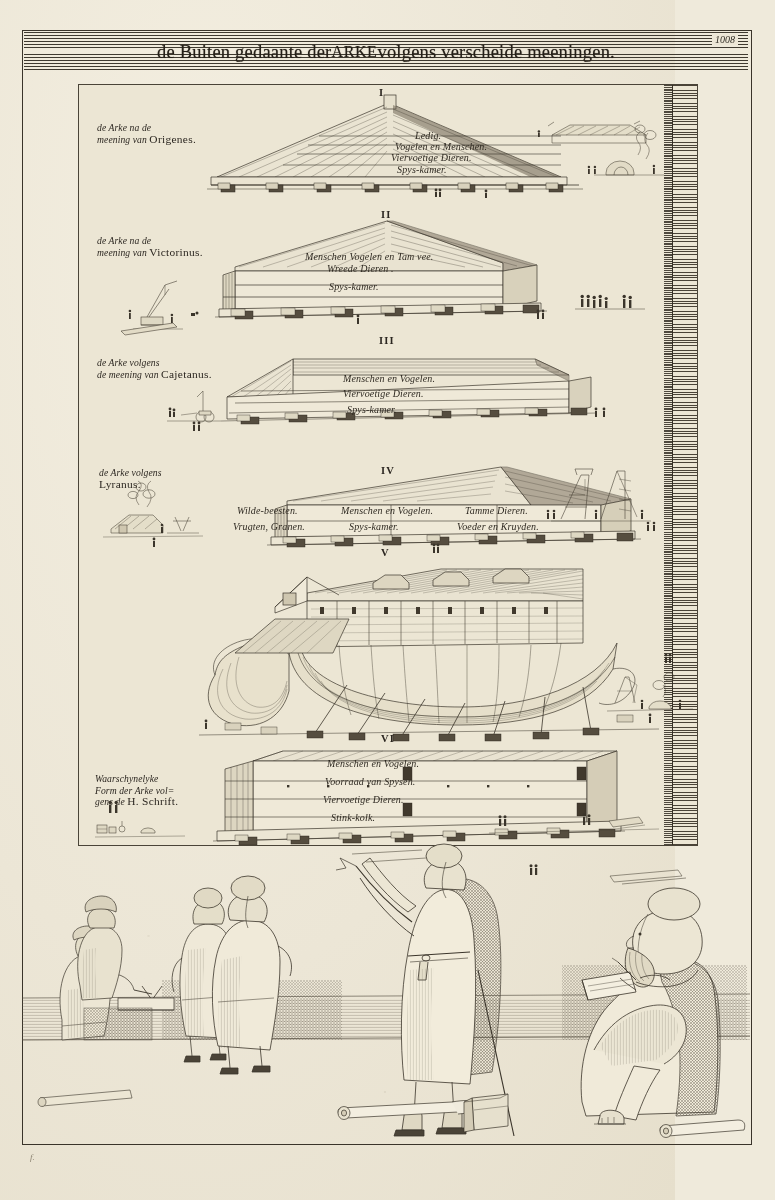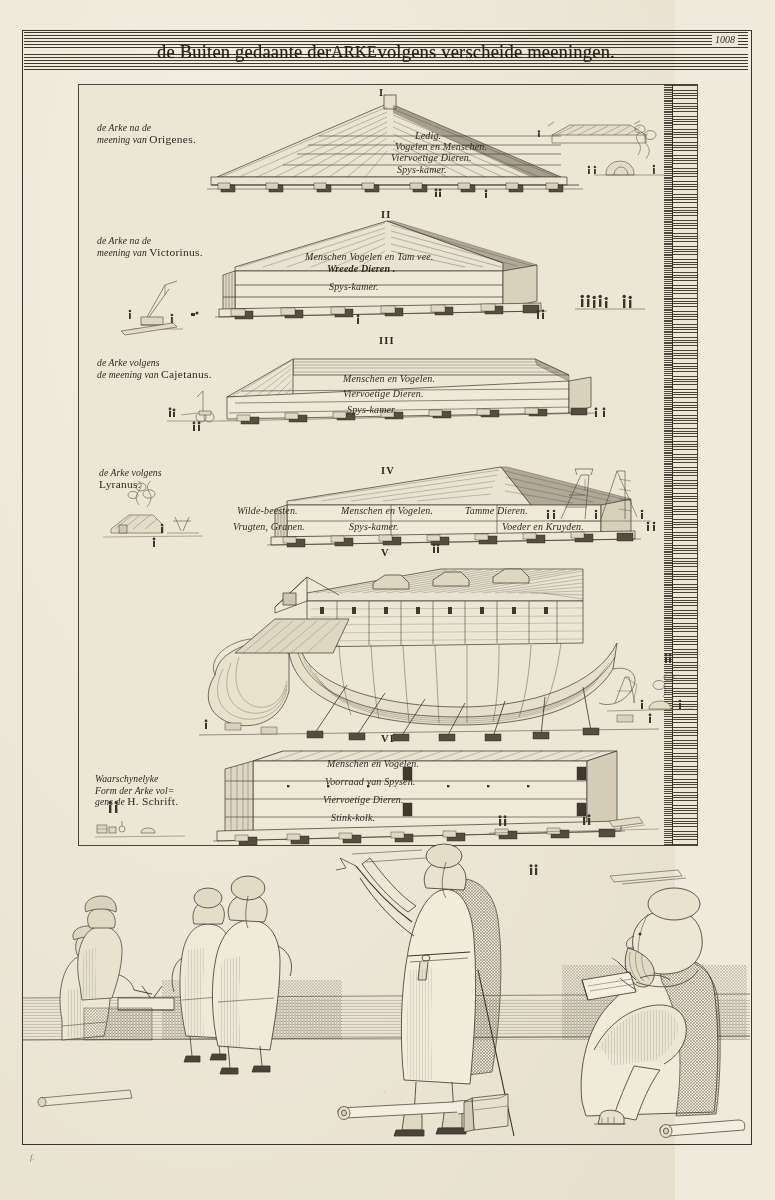--- a/index.html
+++ b/index.html
@@ -299,21 +299,21 @@
         <rect x="150" y="105" width="2" height="6"></rect>
           <circle cx="151" cy="103" r="1.4"></circle>
         <rect x="330" y="100" width="2" height="6"></rect>
           <circle cx="331" cy="98" r="1.4"></circle>
         <rect x="335" y="100" width="2" height="6"></rect>
           <circle cx="336" cy="98" r="1.4"></circle>
       </g>
     </svg>
 
     <div class="band-label" style="left:226px;top:166px;">Menschen Vogelen  en Tam vee.</div>
-    <div class="band-label" style="left:248px;top:178px;font-weight:bold;">Wreede Dieren .</div>
+    <div class="band-label" style="left:248px;top:178px;">Wreede Dieren .</div>
     <div class="band-label" style="left:250px;top:196px;">Spys-kamer.</div>
 
     <svg class="ink" style="left:46px;top:188px;" width="110" height="60">
       <g fill="none" stroke="#4a4337" stroke-width="0.6">
         <path d="M22,44 L40,12 M40,12 L52,8 M24,44 L44,16"></path>
         <path d="M40,12 L40,22" stroke-width="0.45"></path>
         <rect x="16" y="44" width="22" height="8" fill="#ded8c3"></rect>
         <path d="M16,52 L38,52"></path>
         <path d="M8,56 L58,56" stroke-width="0.45"></path>
 
@@ -505,21 +505,21 @@
         <rect x="236" y="94" width="2" height="6"></rect>
           <circle cx="237" cy="92" r="1.4"></circle>
       </g>
     </svg>
 
     <div class="band-label" style="left:158px;top:420px;">Wilde-beesten.</div>
     <div class="band-label" style="left:262px;top:420px;">Menschen en Vogelen.</div>
     <div class="band-label" style="left:386px;top:420px;text-align:center;">Tamme Dieren.</div>
     <div class="band-label" style="left:154px;top:436px;">Vrugten, Granen.</div>
     <div class="band-label" style="left:270px;top:436px;">Spys-kamer.</div>
-    <div class="band-label" style="left:378px;top:436px;margin-left:45px;">Voeder en Kruyden.</div>
+    <div class="band-label" style="left:378px;top:436px;">Voeder en Kruyden.</div>
 
     <svg class="ink" style="left:24px;top:396px;" width="105" height="66">
       <g fill="none" stroke="#4a4337" stroke-width="0.55">
 
         <path d="M36,24 q-6,-8 0,-14 q5,-7 -1,-10" stroke-width="0.5"></path>
         <path d="M44,26 q7,-9 2,-15 q-4,-7 2,-11" stroke-width="0.5"></path>
         <ellipse cx="38" cy="6" rx="5" ry="4"></ellipse>
           <ellipse cx="46" cy="13" rx="6" ry="4.2"></ellipse>
         <ellipse cx="30" cy="14" rx="5" ry="3.6"></ellipse>
 

